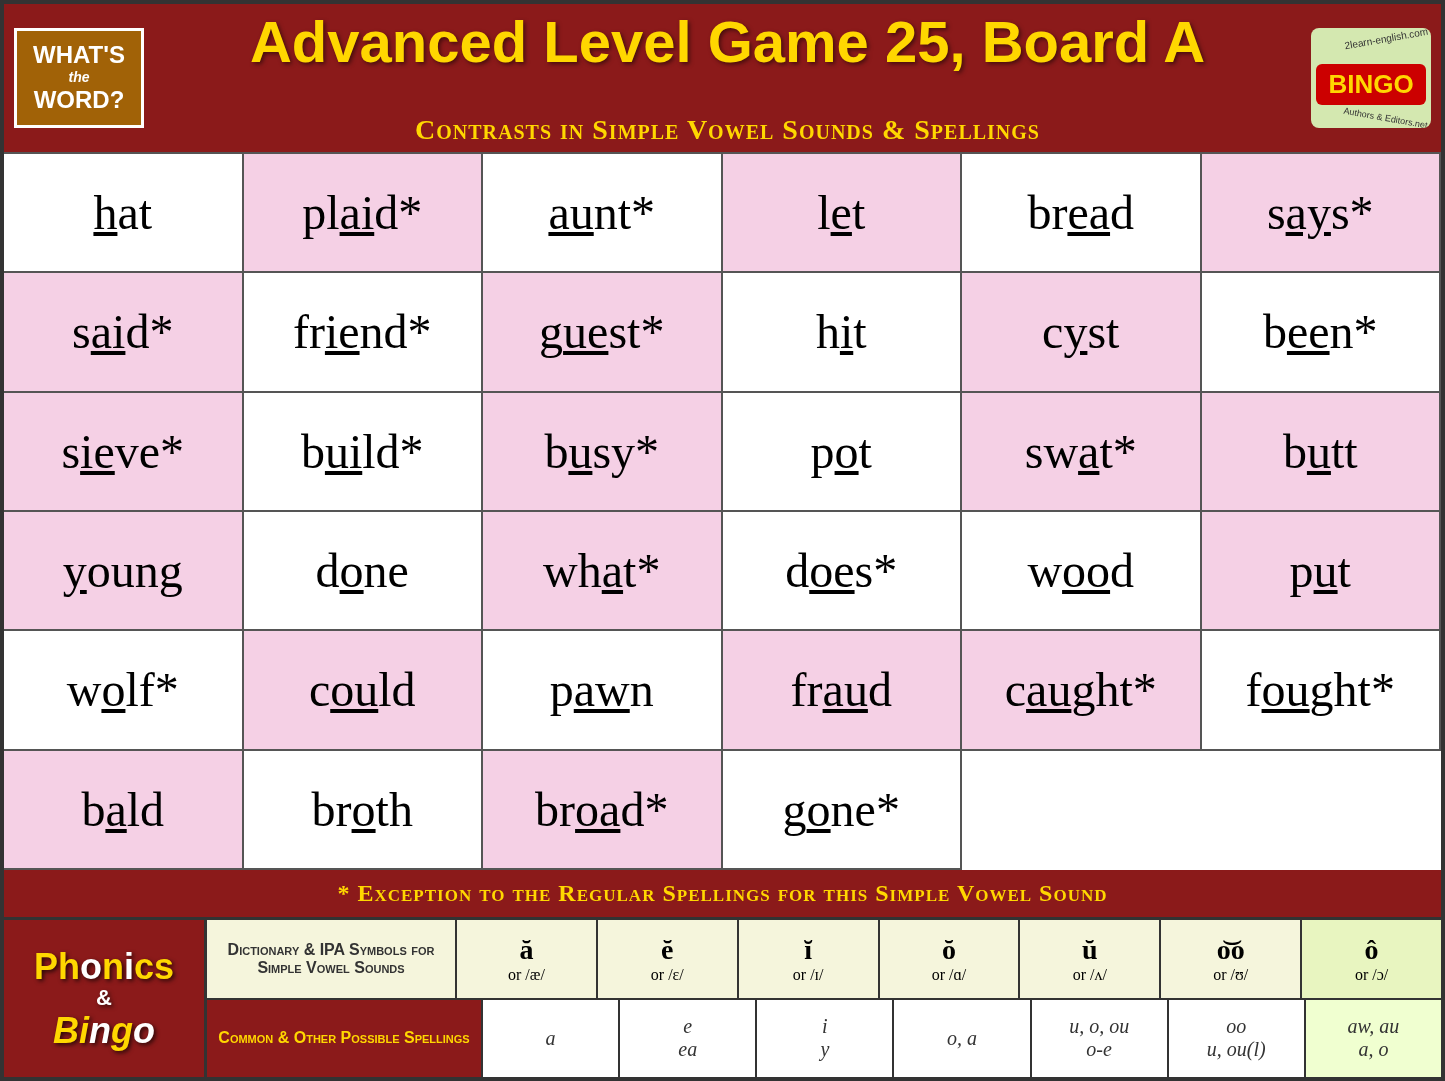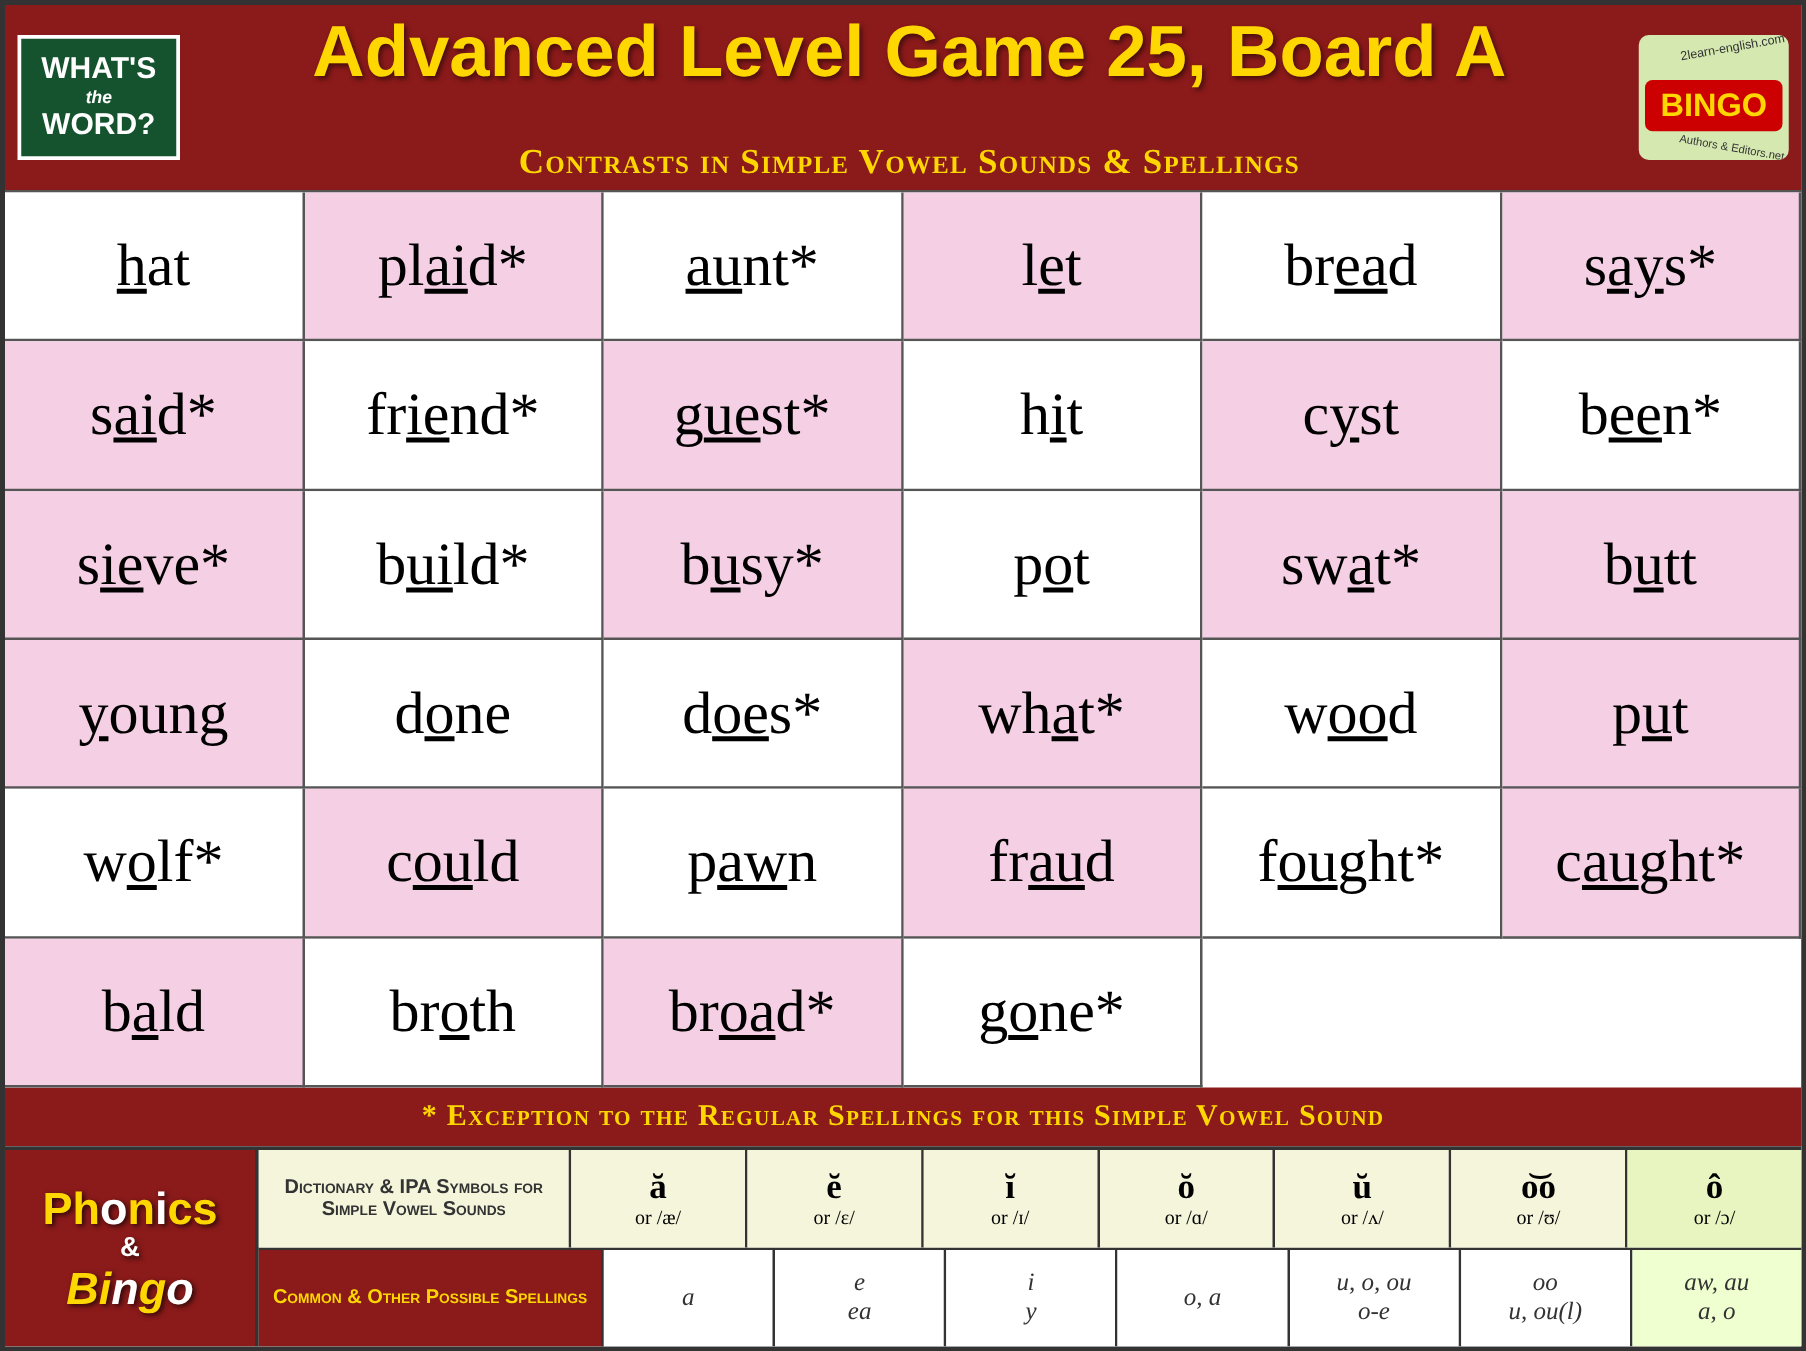--- a/index.html
+++ b/index.html
@@ -25,21 +25,21 @@
       display: flex;
       align-items: center;
       padding: 6px 10px;
       min-height: 120px;
       position: relative;
     }
 
     .header-logo-left {
       width: 130px;
       height: 100px;
-      background: #14532d;
+      background: #a16207;
       border: 3px solid #fff;
       display: flex;
       flex-direction: column;
       align-items: center;
       justify-content: center;
       color: #fff;
       font-weight: bold;
       font-size: 22px;
       text-align: center;
       flex-shrink: 0;
@@ -343,51 +343,51 @@
 
     <div class="gcell bg-pink">
       <span class="word">b<span class="ul">u</span>tt</span>
     </div>
     <div class="gcell bg-pink">
       <span class="word"><span class="ul">y</span>oung</span>
     </div>
     <div class="gcell bg-white">
       <span class="word">d<span class="ul">o</span>ne</span>
     </div>
+    <div class="gcell bg-pink">
+      <span class="word">wh<span class="ul">a</span>t*</span>
+    </div>
     <div class="gcell bg-white">
       <span class="word">d<span class="ul">oe</span>s*</span>
     </div>
-    <div class="gcell bg-pink">
-      <span class="word">wh<span class="ul">a</span>t*</span>
-    </div>
 
     <div class="gcell bg-white">
       <span class="word">w<span class="ul">oo</span>d</span>
     </div>
     <div class="gcell bg-pink">
       <span class="word">p<span class="ul">u</span>t</span>
     </div>
     <div class="gcell bg-white">
       <span class="word">w<span class="ul">o</span>lf*</span>
     </div>
     <div class="gcell bg-pink">
       <span class="word">c<span class="ul">ou</span>ld</span>
     </div>
     <div class="gcell bg-white">
       <span class="word">p<span class="ul">aw</span>n</span>
     </div>
     <div class="gcell bg-pink">
       <span class="word">fr<span class="ul">au</span>d</span>
     </div>
 
+    <div class="gcell bg-pink">
+      <span class="word">c<span class="ul">au</span>ght*</span>
+    </div>
     <div class="gcell bg-white">
       <span class="word">f<span class="ul">ou</span>ght*</span>
-    </div>
-    <div class="gcell bg-pink">
-      <span class="word">c<span class="ul">au</span>ght*</span>
     </div>
     <div class="gcell bg-pink">
       <span class="word">b<span class="ul">a</span>ld</span>
     </div>
     <div class="gcell bg-white">
       <span class="word">br<span class="ul">o</span>th</span>
     </div>
     <div class="gcell bg-pink">
       <span class="word">br<span class="ul">oa</span>d*</span>
     </div>

